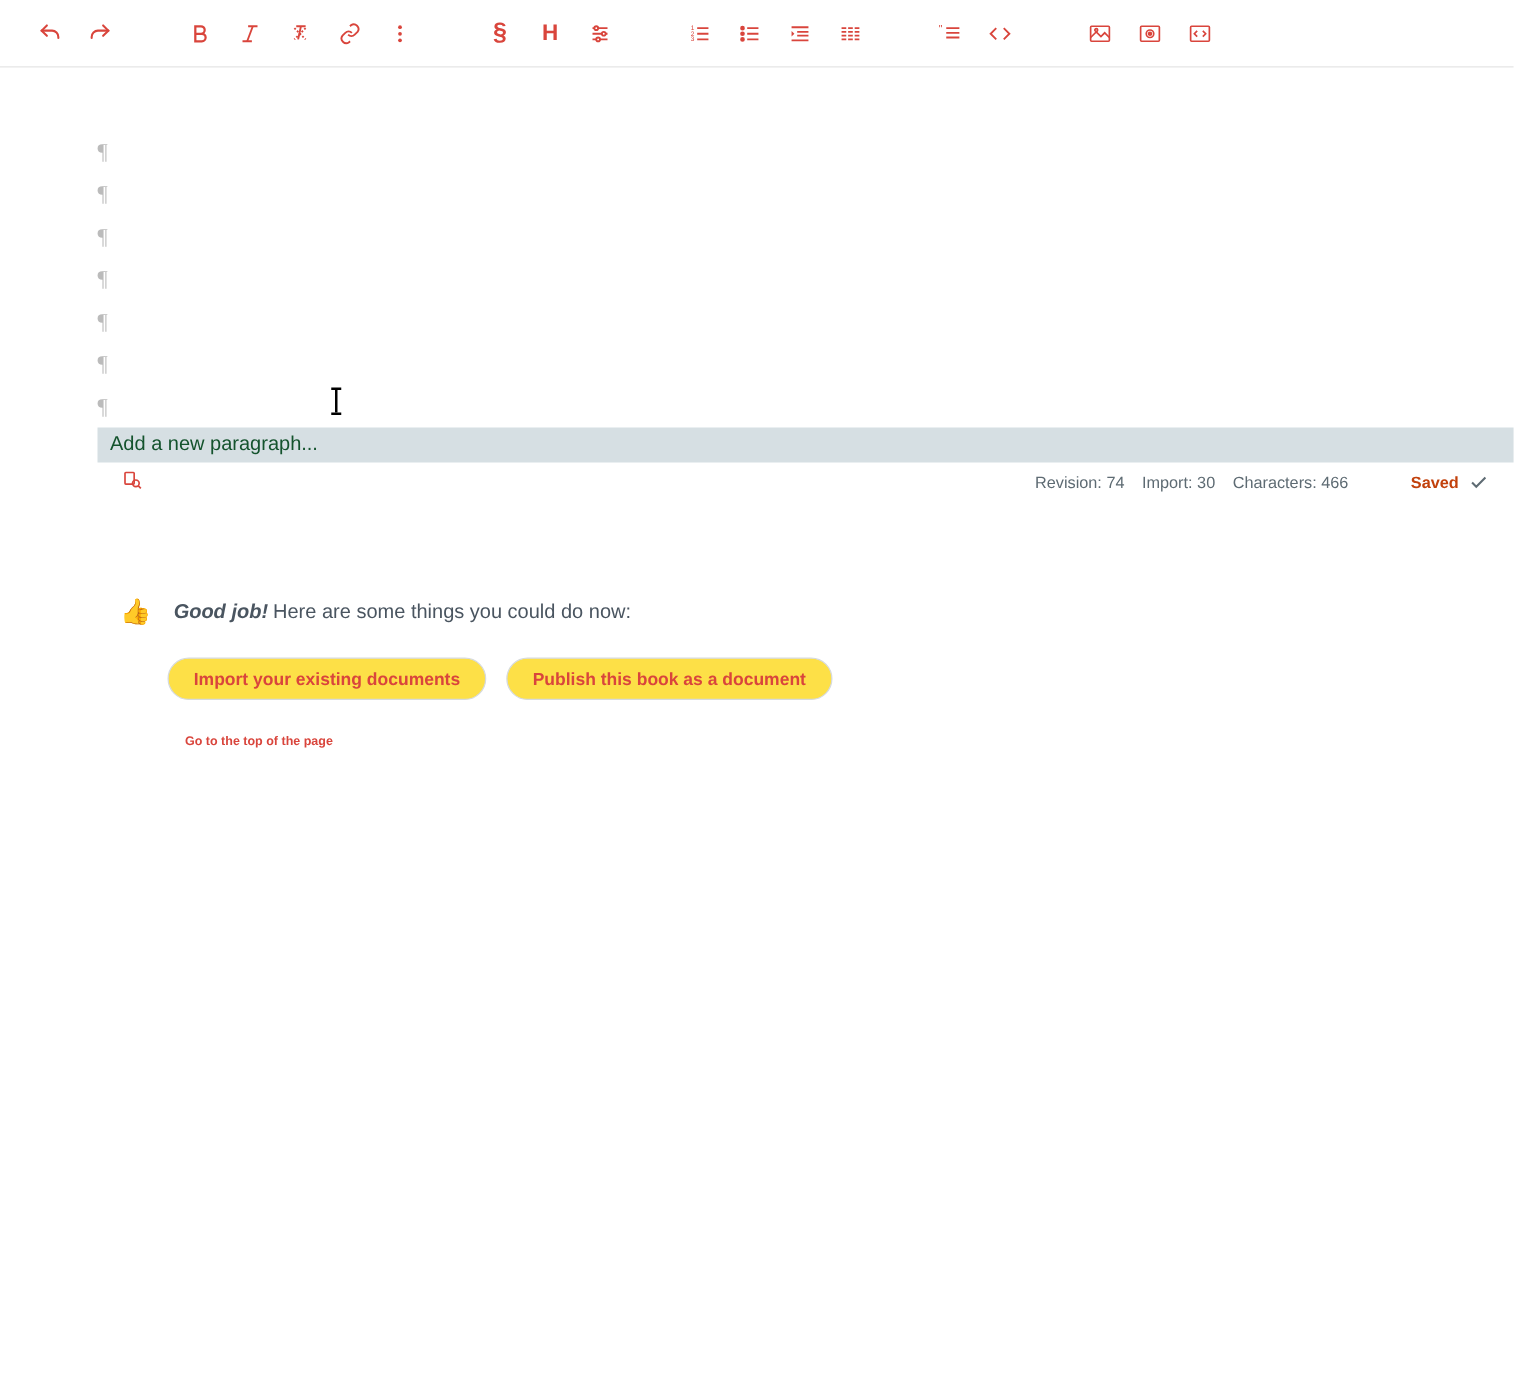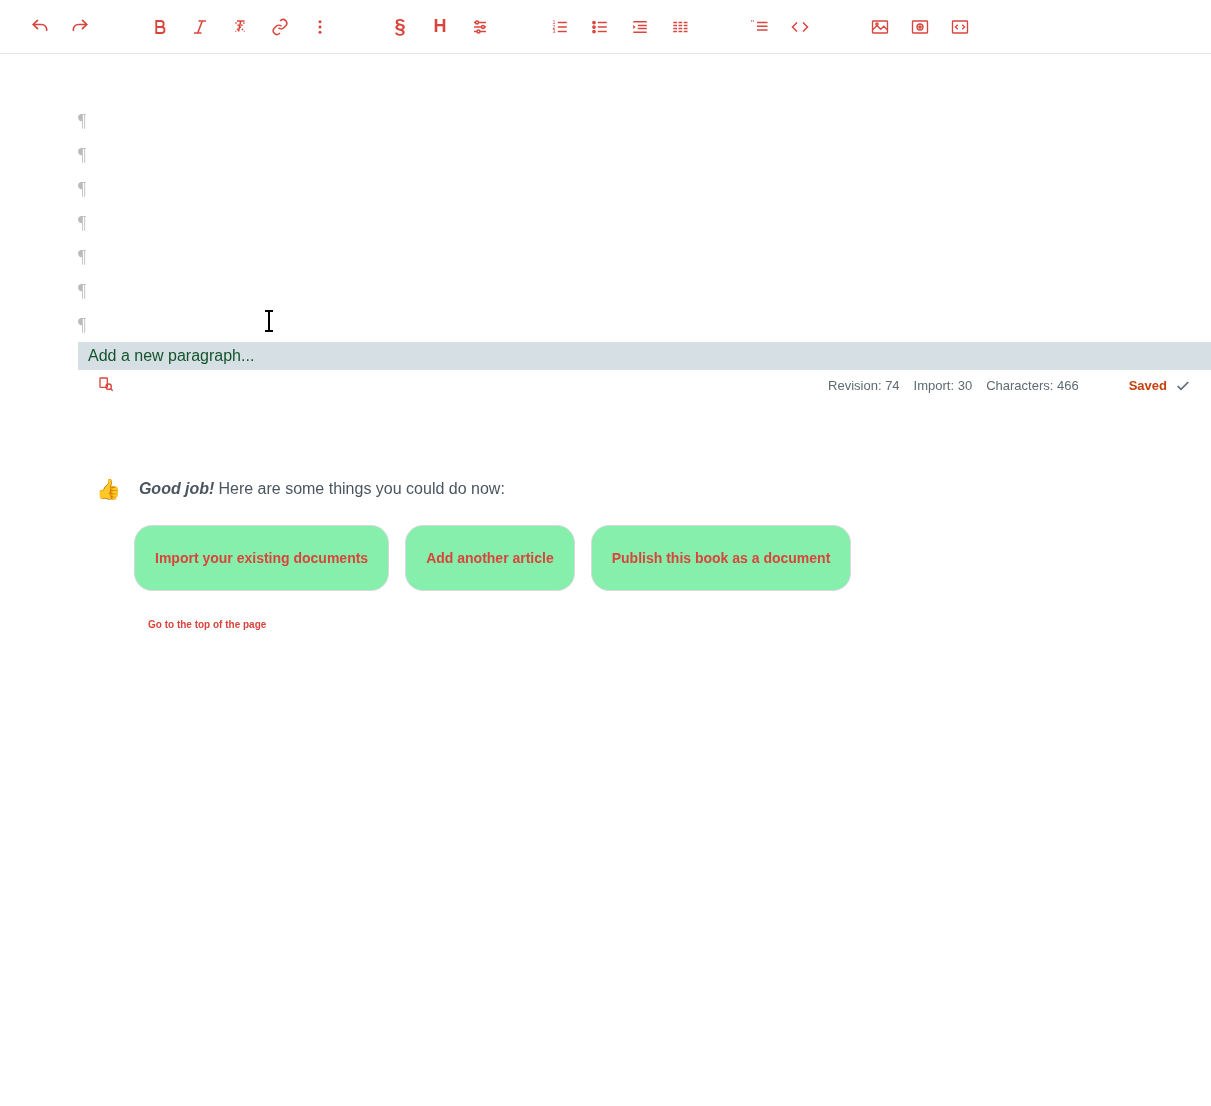--- a/index.html
+++ b/index.html
@@ -90,25 +90,25 @@
     align-items: center;
     font-size: 16px;
     color: #4a5560;
     margin-bottom: 24px;
   }
   .thumb { font-size: 20px; margin-right: 18px; }
   .suggest-head .bold { font-weight: 700; margin-right: 4px; font-style: italic; }
   .actions { display: flex; flex-wrap: wrap; padding-left: 38px; }
   .pill {
     border: 1px solid #d6dadd;
-    background: #86efac;
+    background: #fde047;
     color: #d9453c;
     font-size: 14px;
     font-weight: 600;
-    padding: 24px 20px;
+    padding: 8px 20px;
     border-radius: 18px;
     margin-right: 16px;
     cursor: pointer;
   }
   .toplink {
     display: block;
     margin-top: 28px;
     margin-left: 52px;
     color: #d9453c;
     font-weight: 600;
@@ -318,17 +318,16 @@
 </div>
 
 <div class="suggest">
   <div class="suggest-head">
     <span class="thumb">👍</span>
     <span class="bold">Good job!</span>
     <span>Here are some things you could do now:</span>
   </div>
   <div class="actions">
     <button class="pill">Import your existing documents</button>
-    <button class="pill">Add another article</button>
     <button class="pill">Publish this book as a document</button>
   </div>
   <a class="toplink">Go to the top of the page</a>
 </div>
 
 </body></html>

